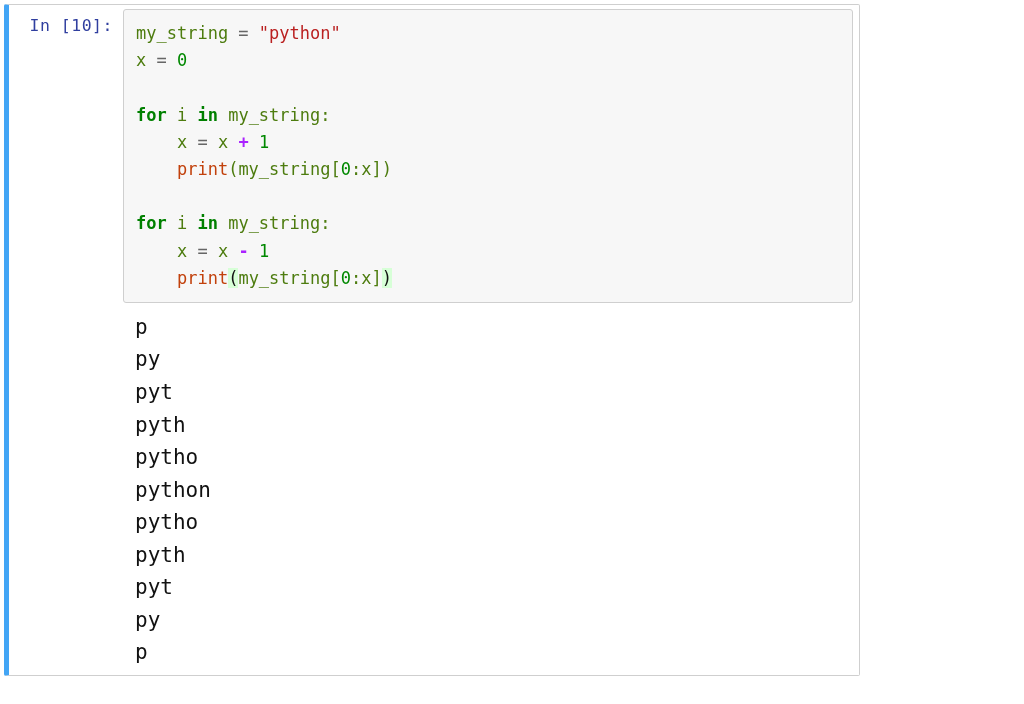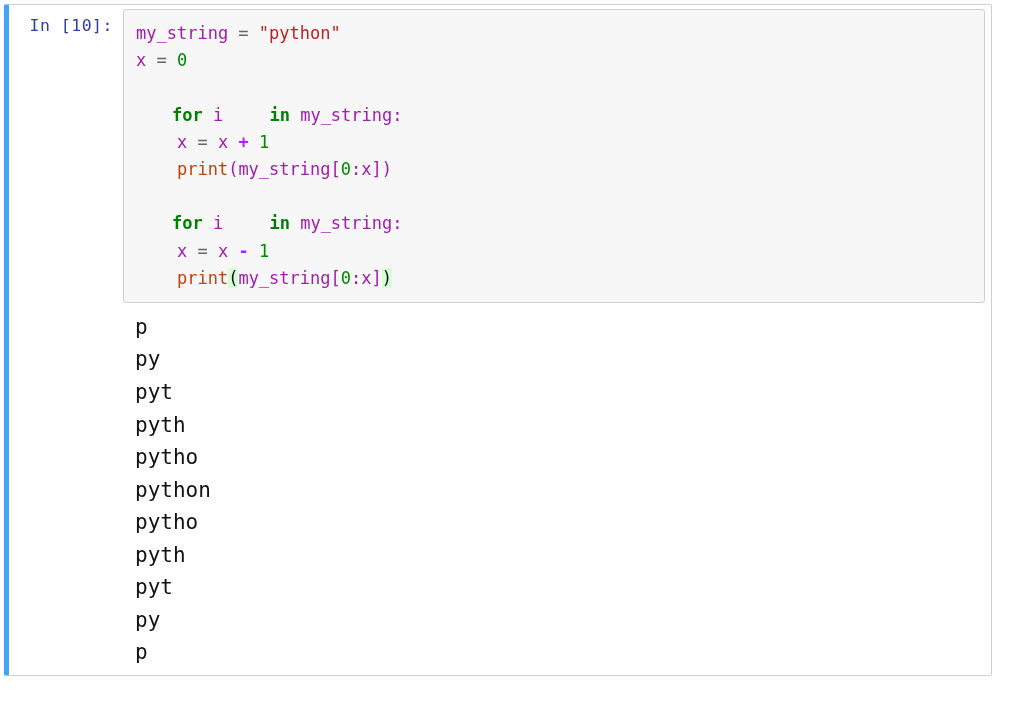--- a/index.html
+++ b/index.html
@@ -11,21 +11,21 @@
     font-family: "DejaVu Sans Mono", "Menlo", "Consolas", monospace;
     font-size: 16.5px;
   }
   .cell {
     display: flex;
     border: 1px solid #cfcfcf;
     border-left: 5px solid #42A5F5;
     border-radius: 2px;
     padding: 4px 6px 6px 4px;
     box-sizing: border-box;
-    width: 988px;
+    width: 856px;
     margin: 4px;
   }
   .prompt-col {
     width: 100px;
     flex-shrink: 0;
     text-align: right;
     padding: 6px 10px 0 0;
     font-family: "DejaVu Sans Mono", "Menlo", "Consolas", monospace;
     color: #303F9F;
     line-height: 1.3;
@@ -48,27 +48,27 @@
     color: #111;
   }
   .output-area {
     padding: 8px 0 0 12px;
     line-height: 1.55;
     white-space: pre;
     font-family: "DejaVu Sans Mono", "Menlo", "Consolas", monospace;
     font-size: 21px;
     color: #111;
   }
-  .tok-kw   { color: #008000; font-weight: bold; margin-left: 36px; }
+  .tok-kw   { color: #008000; font-weight: bold; }
   .tok-op   { color: #AA22FF; font-weight: bold; }
   .tok-eq   { color: #666666; }
   .tok-str  { color: #BA2121; }
   .tok-num  { color: #008800; }
   .tok-bin  { color: #c2410c; }
-  .tok-name { color: #a21caf; }
+  .tok-name { color: #4d7c0f; }
   .cursor-paren { background: #d7ffd7; }
 </style>
 </head>
 <body>
 
 <div class="cell">
   <div class="prompt-col">In [10]:</div>
   <div class="body-col">
     <div class="input-area"><span><span class="tok-name">my_string </span><span class="tok-eq">=</span><span class="tok-name"> </span><span class="tok-str">"python"</span></span>
 <span><span class="tok-name">x </span><span class="tok-eq">=</span><span class="tok-name"> </span><span class="tok-num">0</span></span>

